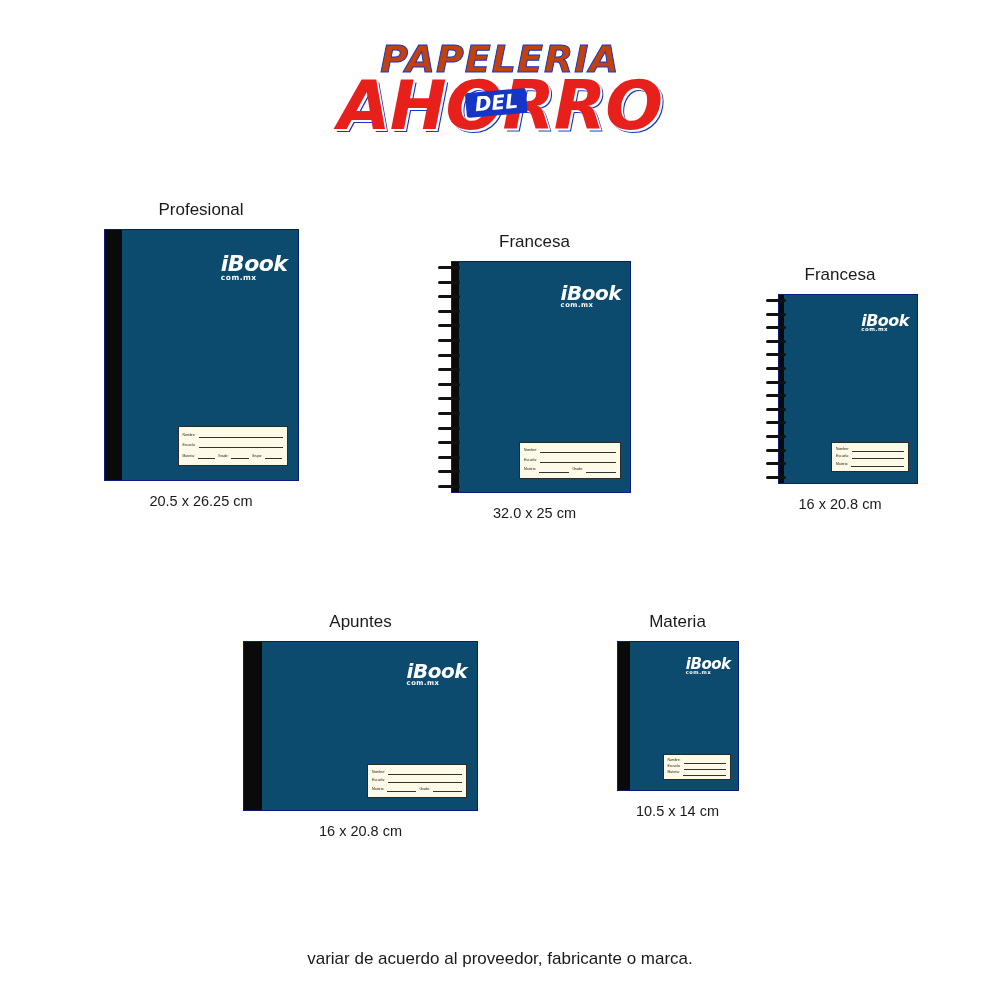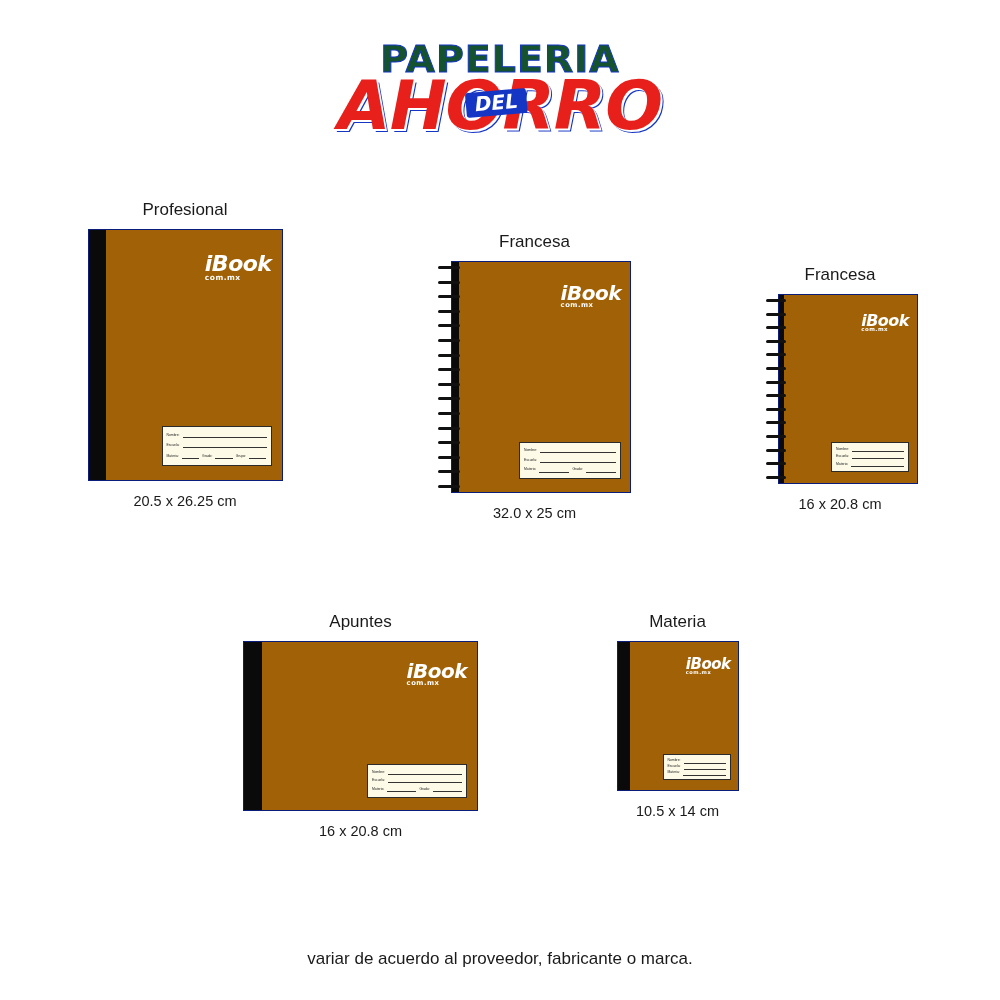--- a/index.html
+++ b/index.html
@@ -21,23 +21,24 @@
     position: absolute;
     left: 0;
     right: 0;
     top: 40px;
     text-align: center;
     user-select: none;
   }
   .logo-line1 {
     font-family: "DejaVu Sans", sans-serif;
     font-weight: bold;
+    font-style: italic;
     font-size: 38px;
     letter-spacing: 1px;
-    color: #14532d;
+    color: #c2410c;
     line-height: 1;
     -webkit-text-stroke: 1px #1536c4;
   }
   .logo-line2 {
     position: relative;
     font-family: "DejaVu Sans", sans-serif;
     font-weight: bold;
     font-style: italic;
     font-size: 68px;
     letter-spacing: -1px;
@@ -77,21 +78,21 @@
   .item-size {
     font-size: 14.5px;
     color: #1a1a1a;
     margin-top: 12px;
     white-space: nowrap;
   }
 
   .book {
     position: relative;
     margin: 8px auto;
-    background: #a16207;
+    background: #0c4a6e;
     border: 1.5px solid #0b1d7a;
     box-sizing: border-box;
   }
 
   
   .spine-black {
     position: absolute;
     left: 0;
     top: 0;
     bottom: 0;
@@ -187,21 +188,21 @@
 <body>
 
 <div class="logo">
   <div class="logo-line1">PAPELERIA</div>
   <div class="logo-line2">
     <span>AHORRO</span>
     <span class="logo-del">DEL</span>
   </div>
 </div>
 
-<div class="item" style="left:85px; top:200px; width:200px;">
+<div class="item" style="left:101px; top:200px; width:200px;">
   <div class="item-title">Profesional</div>
   <div class="book" style="width:195px; height:252px;">
     <div class="spine-black" style="width:17px;"></div>
     <div class="brand" style="right:10px; top:24px; font-size:22px;">
       <span class="b-main">iBook</span>
       <span class="b-sub">com.mx</span>
     </div>
     <div class="label" style="right:10px; bottom:14px; width:110px; height:40px;">
       <div class="label-row">
         <span class="lbl">Nombre:</span>

